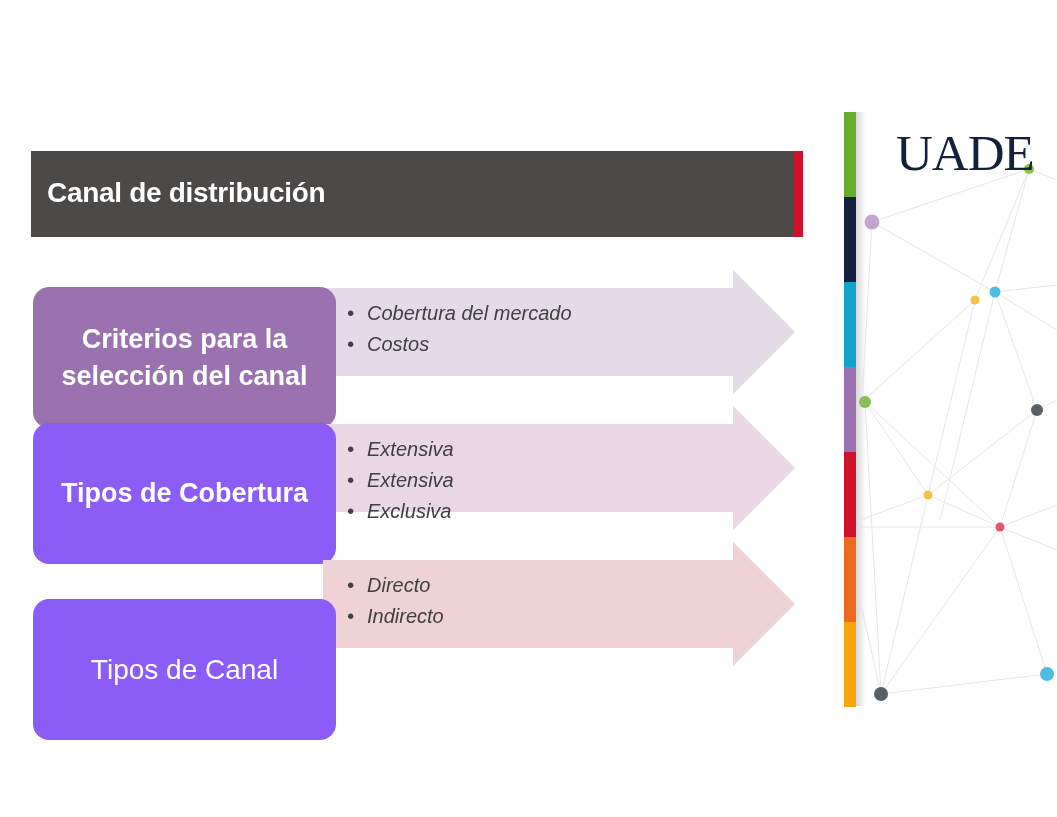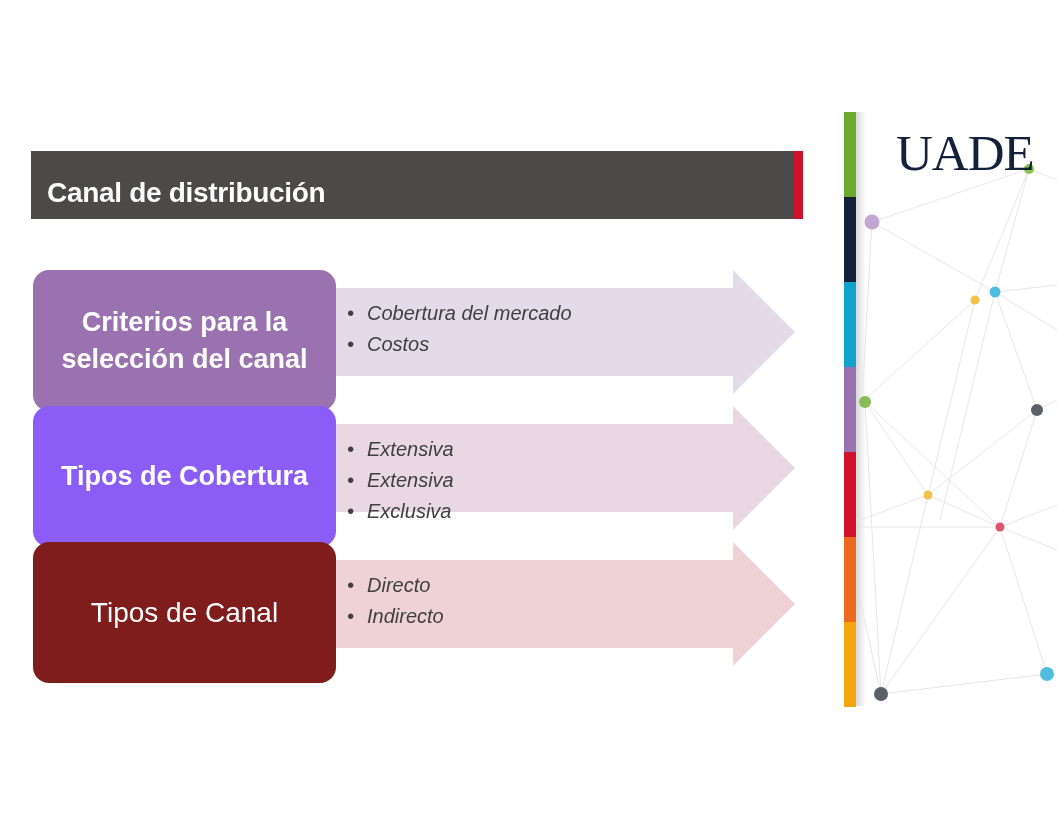--- a/index.html
+++ b/index.html
@@ -1,25 +1,25 @@
 <!DOCTYPE html>
 <html><head>
 <meta charset="utf-8">
 <style>
   html, body { margin:0; padding:0; background:#ffffff; }
   body { width:1057px; height:817px; position:relative; overflow:hidden; font-family:"Liberation Sans", sans-serif; }
 
-  .title-bar { position:absolute; left:31px; top:151px; width:772px; height:68px; background:#4c4949;text-align:center; }
+  .title-bar { position:absolute; left:31px; top:151px; width:772px; height:86px; background:#4c4949;text-align:center; }
   .title-bar .accent { position:absolute; right:0; top:0; width:9px; height:100%; background:#cf112b; }
   .title-bar .title { position:absolute; left:16px; top:26px; color:#ffffff; font-size:28px; font-weight:bold; letter-spacing:-0.3px; }
 
   .row { position:absolute; left:33px; width:770px; height:124px; }
   .arrow { position:absolute; left:290px; top:0; width:475px; height:124px; }
   .arrow svg { display:block; }
-  .box { position:absolute; left:0; top:0; width:303px; height:141px; border-radius:16px; display:flex; align-items:center; justify-content:center; text-align:center; color:#ffffff; box-sizing:border-box; padding:12px 8px; }
+  .box { position:absolute; left:0; top:17px; width:303px; height:141px; border-radius:16px; display:flex; align-items:center; justify-content:center; text-align:center; color:#ffffff; box-sizing:border-box; padding:12px 8px; }
   .box .label { font-size:27px; line-height:37px; font-weight:bold; }
   .box .label.light { font-weight:normal; font-size:28px; }
   .bullets { position:absolute; left:302px; top:16px; margin:12px; padding:0; list-style:none;font-style:italic; }
   .bullets li { font-size:20px; line-height:31px; color:#404040; white-space:nowrap; }
   .bullets li .dot { display:inline-block; width:20px; color:#404040; }
 
   .side-strip { position:absolute; left:844px; top:112px; width:12px; height:594px; }
   .side-strip div { width:12px; height:85px; }
   .side-shadow { position:absolute; left:856px; top:112px; width:10px; height:594px; background:linear-gradient(to right, #d8d8d8, rgba(255,255,255,0)); }
 
@@ -64,21 +64,21 @@
     <li><span class="dot">•</span><span>Exclusiva</span></li>
   </ul>
 </div>
 
 <div class="row" style="top:542px;">
   <div class="arrow">
     <svg width="475" height="124" viewBox="0 0 475 124">
         <polygon points="0,18 410,18 410,0 472,62 410,124 410,106 0,106" fill="#efd2d6"></polygon>
       </svg>
   </div>
-  <div class="box" style="background:#7f1d1d;">
+  <div class="box" style="background:#8b5cf6;margin-top:40px;">
     <span class="label light">Tipos de Canal</span>
   </div>
   <ul class="bullets">
     <li><span class="dot">•</span><span>Directo</span></li>
     <li><span class="dot">•</span><span>Indirecto</span></li>
   </ul>
 </div>
 
 <div class="side-strip">
   <div style="background:#6aab2e;"></div>

